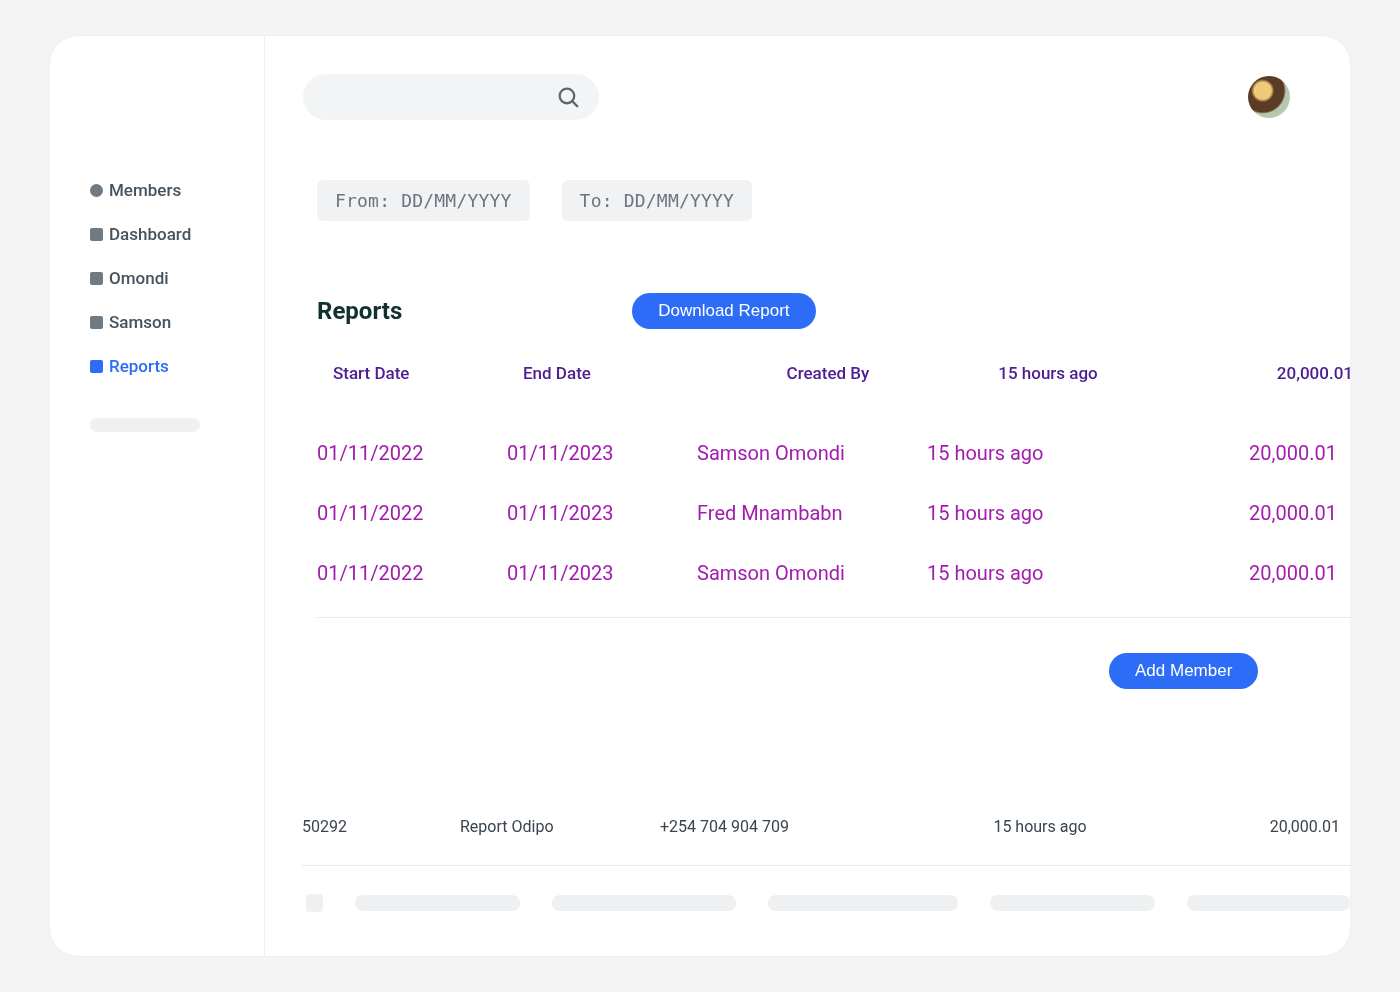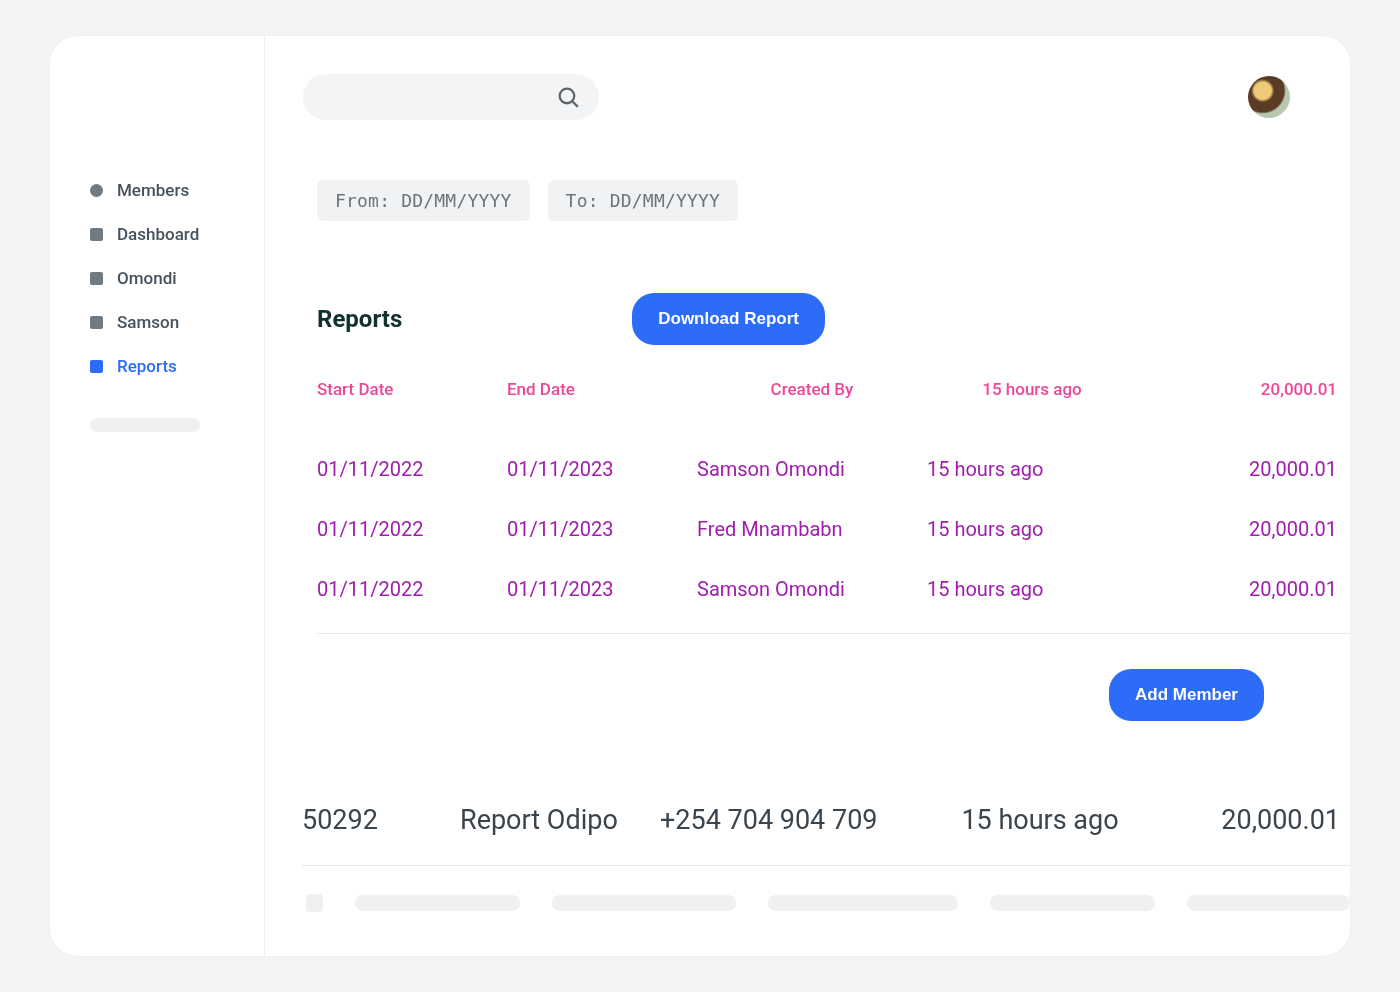--- a/index.html
+++ b/index.html
@@ -26,21 +26,21 @@
   .sidebar {
     width: 215px;
     border-right: 1px solid #eceef0;
     padding: 42px 18px 0 40px;
     flex-shrink: 0;
   }
   .side-spacer { height: 90px; }
   .nav-item {
     display: flex;
     align-items: center;
-    gap: 14px;
+    gap: 6px;
     padding: 12px 0;
     cursor: pointer;
     font-size: 17px;
     color: #46525c;
     font-weight: 500;
   }
   .nav-item .dot {
     width: 13px; height: 13px;
     background: #707a83;
     border-radius: 2px;
@@ -84,21 +84,21 @@
   .search svg { width: 25px; height: 25px; stroke: #5f666d; fill: none; stroke-width: 2.2; }
   .avatar {
     width: 42px; height: 42px;
     border-radius: 50%;
     background: radial-gradient(circle at 35% 35%, #f0c97a 0 22%, #5a3b23 30% 55%, #b7c7b0 60% 100%);
     cursor: pointer;
     overflow: hidden;
   }
   .filters {
     display: flex;
-    gap: 18px;
+    gap: 32px;
     margin-top: 10px;
     margin-bottom: 72px;
     padding-left: 14px;
   }
   .filter {
     background: #f1f2f3;
     border-radius: 6px;
     padding: 10px 18px;
     font-family: ui-monospace, "SF Mono", Menlo, Consolas, monospace;
     font-size: 18px;
@@ -116,39 +116,40 @@
   .section-title {
     font-size: 24px;
     font-weight: 700;
     color: #10312d;
   }
   .btn-primary {
     background: #2d6cf6;
     color: #fff;
     border: none;
     border-radius: 22px;
-    padding: 16px 26px;
+    padding: 8px 26px;
     font-size: 17px;
-    font-weight: 700;
+    font-weight: 400;
     cursor: pointer;
   }
   
   .table {
     padding-left: 14px;
     flex: 1;
     overflow: hidden;
     position: relative;
   }
   .thead {
     display: grid;
     grid-template-columns: 190px 190px 230px 210px 200px 120px;
-    color: #ec4899;
+    color: #4c1d95;
     font-size: 17px;
     font-weight: 500;
     margin-bottom: 40px;
+    margin-left: 16px;
   }
   .trow {
     display: grid;
     grid-template-columns: 190px 190px 230px 210px 200px 120px;
     color: #a21caf;
     font-size: 20px;
     padding: 18px 0;
   }
   .trow .c-center { text-align: left; }
   .trow .c-right { text-align: right; }
@@ -169,21 +170,21 @@
   }
   
   .member-row {
     position: absolute;
     bottom: 120px;
     left: 252px;
     right: 0;
     display: grid;
     grid-template-columns: 158px 200px 270px 220px 190px 110px;
     color: #3a444d;
-    font-size: 27px;
+    font-size: 16px;
     align-items: center;
   }
   .member-row .mr3 { }
   .member-row .mr4 { text-align: center; }
   .member-row .mr5 { text-align: right; }
   .member-row .mr6 { text-align: right; }
   .bottom-sep {
     position: absolute;
     bottom: 90px;
     left: 252px;

